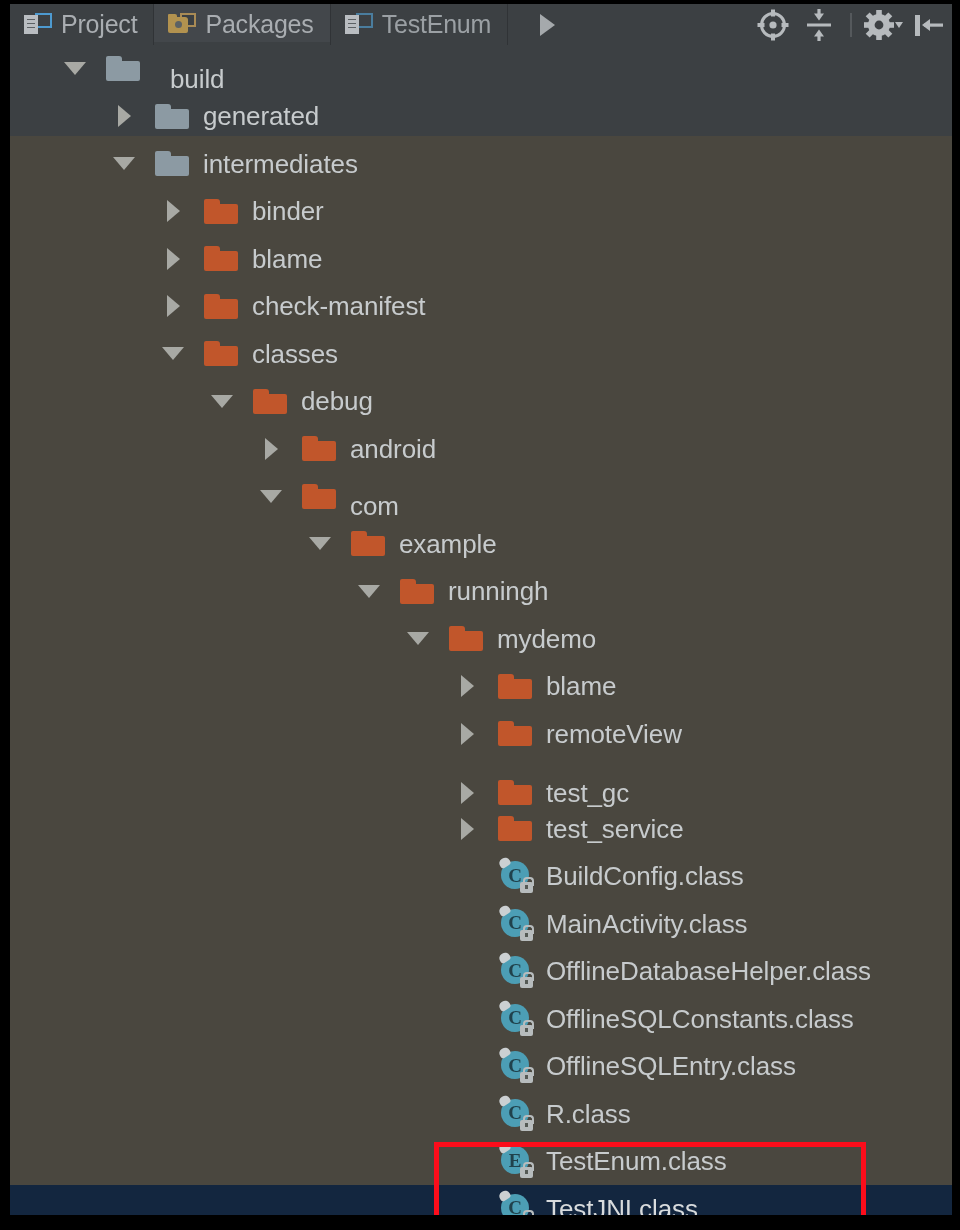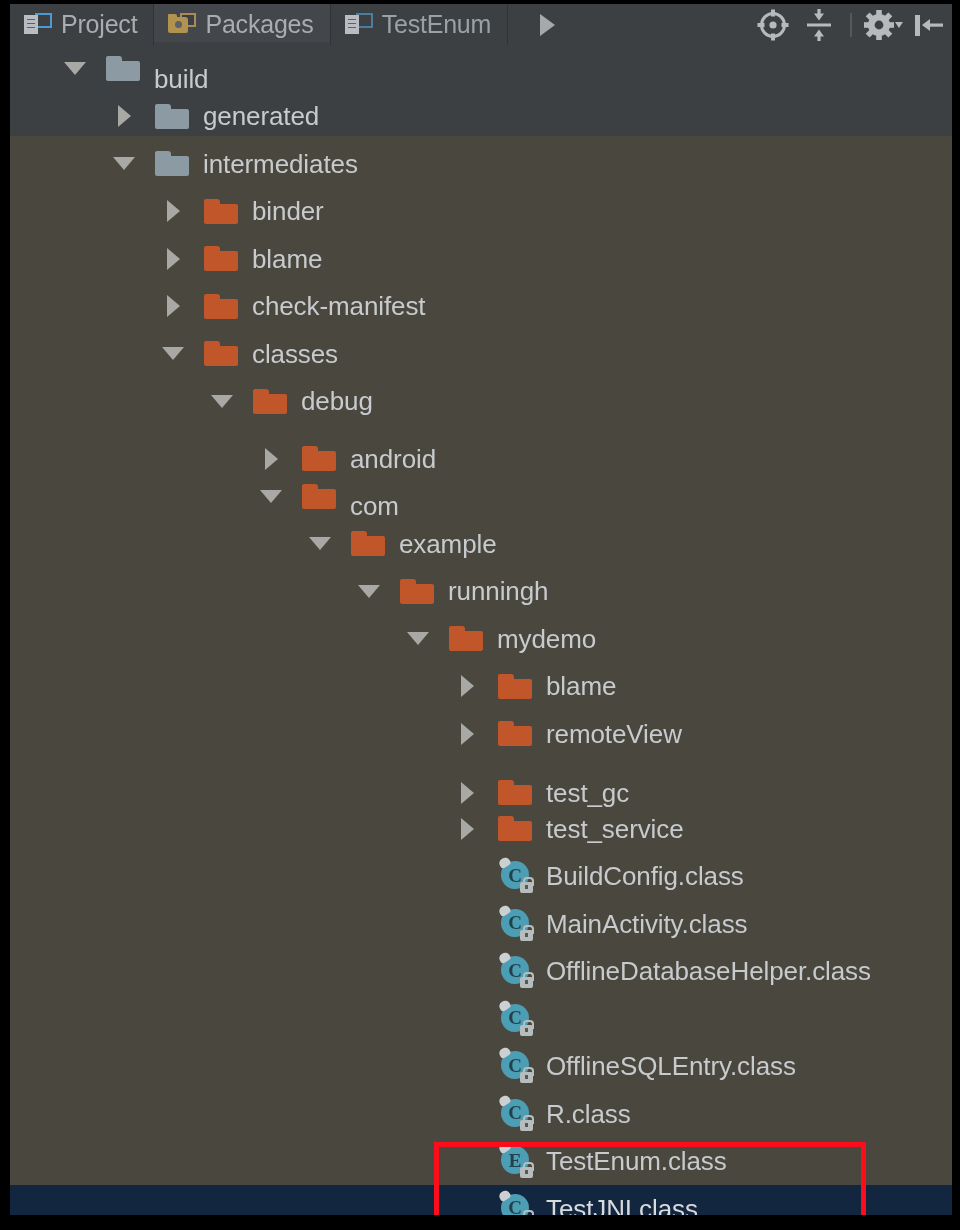--- a/index.html
+++ b/index.html
@@ -367,21 +367,21 @@
       <div class="tree-darkzone"></div>
       <div class="rows" id="rows">
           <div class="row" style="top: 0px; position: absolute; left: 0px; width: 942px;">
             <div class="twisty" style="left: 52px;">
               <div class="tri-down"></div>
             </div>
             <div class="folder blue" style="left: 96px;">
               <div class="tabtop"></div>
               <div class="body"></div>
             </div>
-            <div class="label" style="left: 144px; margin-top: 20px;">build</div>
+            <div class="label" style="left: 160px; margin-top: 20px;">build</div>
           </div>
           <div class="row" style="top: 47.5px; position: absolute; left: 0px; width: 755px;">
             <div class="twisty" style="left: 101px;">
               <div class="tri-right"></div>
             </div>
             <div class="folder blue" style="left: 145px;">
               <div class="tabtop"></div>
               <div class="body"></div>
             </div>
             <div class="label" style="left: 193px;">generated</div>
@@ -439,21 +439,21 @@
           <div class="row" style="top: 332.5px; position: absolute; left: 0px; width: 942px;">
             <div class="twisty" style="left: 199px;">
               <div class="tri-down"></div>
             </div>
             <div class="folder" style="left: 243px;">
               <div class="tabtop"></div>
               <div class="body"></div>
             </div>
             <div class="label" style="left: 291px;">debug</div>
           </div>
-          <div class="row" style="top: 390px; position: absolute; left: 0px; width: 914px;">
+          <div class="row" style="top: 380px; position: absolute; left: 0px; width: 914px;">
             <div class="twisty" style="left: 248px;">
               <div class="tri-right"></div>
             </div>
             <div class="folder" style="left: 292px;">
               <div class="tabtop"></div>
               <div class="body"></div>
             </div>
             <div class="label" style="left: 340px;">android</div>
           </div>
           <div class="row" style="top: 427.5px; position: absolute; left: 0px; width: 942px;">
@@ -563,20 +563,21 @@
             </div>
             <div class="label" style="left: 536px;">OfflineDatabaseHelper.class</div>
           </div>
           <div class="row" style="top: 950px; position: absolute; left: 0px; width: 942px;">
             <div class="classicon" style="left: 489px;">
               <div class="disc"></div>
               <div class="letter">C</div>
               <div class="tagdot"></div>
               <div class="lock"></div>
             </div>
+            <div class="label" style="left: 536px;">OfflineSQLConstants.class</div>
           </div>
           <div class="row" style="top: 997.5px; position: absolute; left: 0px; width: 942px;">
             <div class="classicon" style="left: 489px;">
               <div class="disc"></div>
               <div class="letter">C</div>
               <div class="tagdot"></div>
               <div class="lock"></div>
             </div>
             <div class="label" style="left: 536px;">OfflineSQLEntry.class</div>
           </div>

